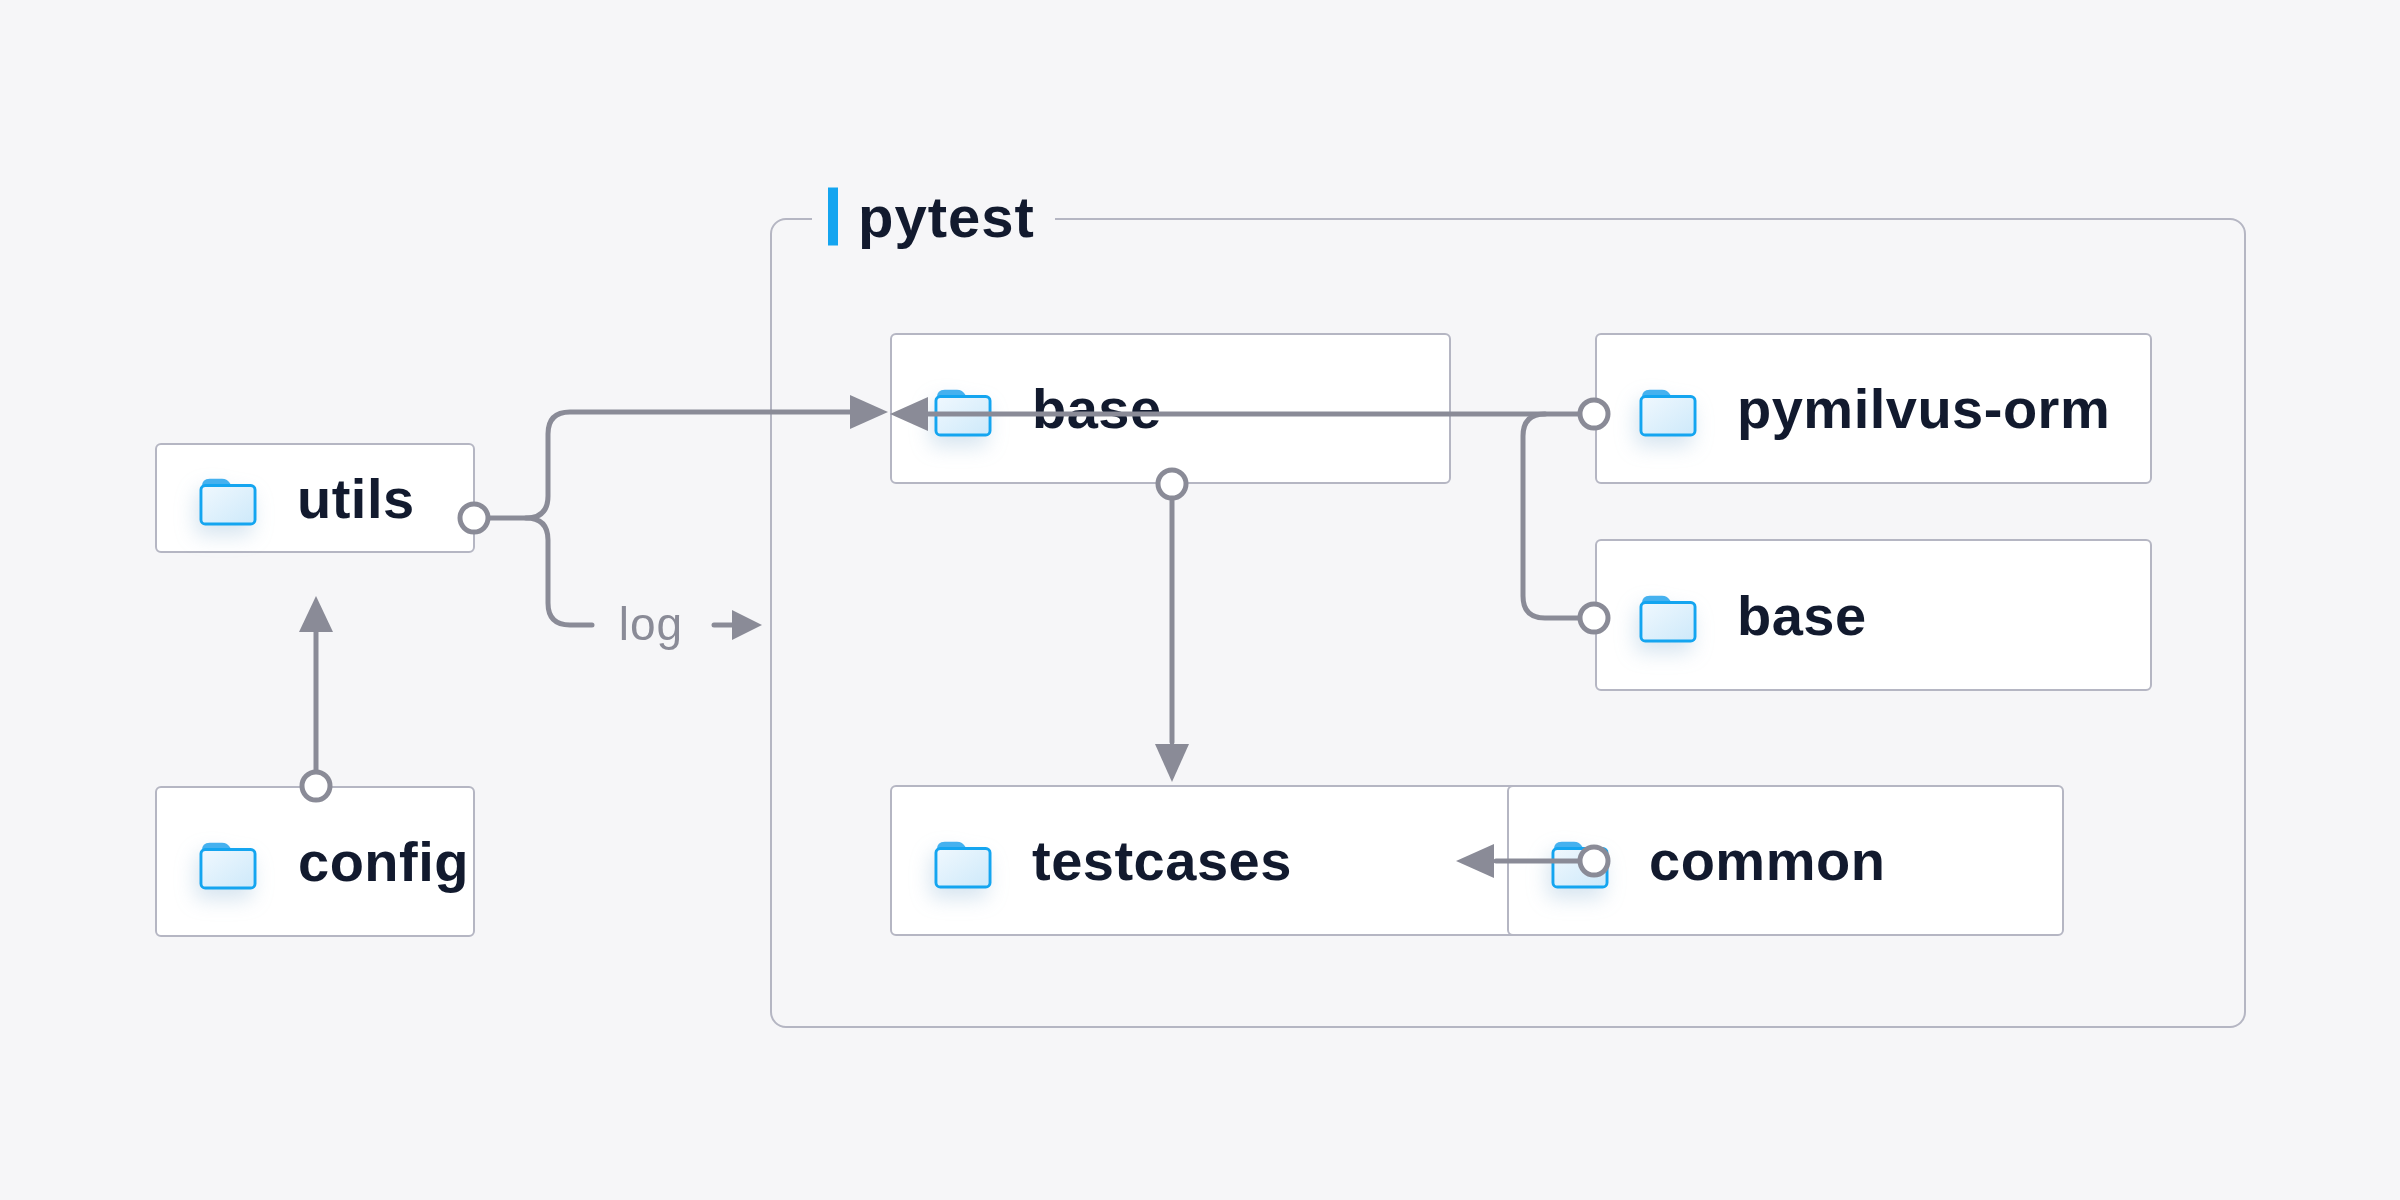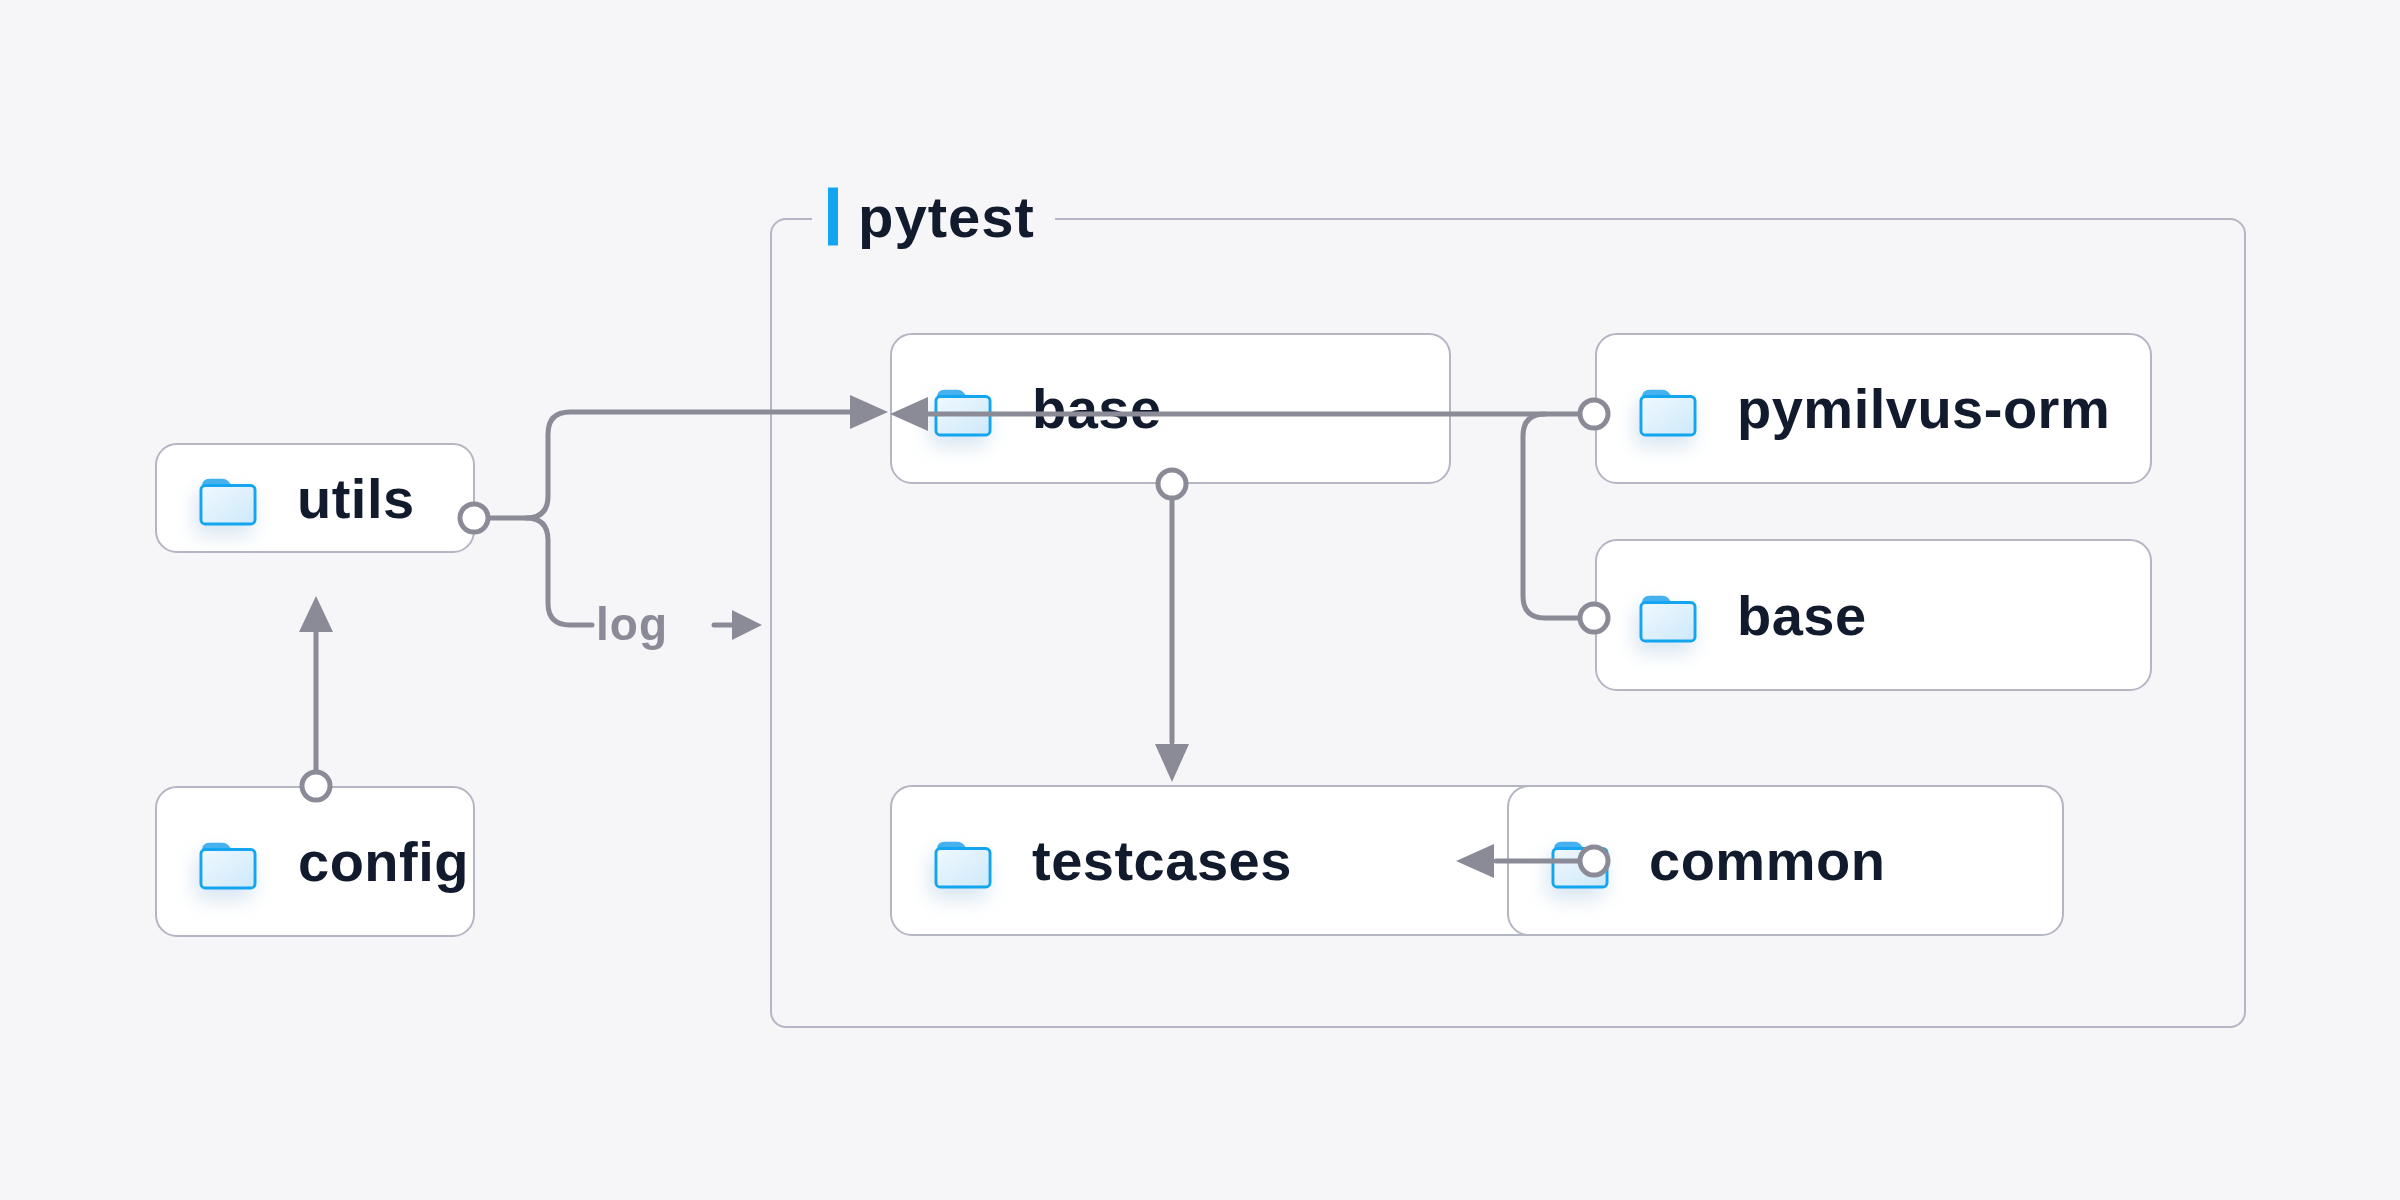--- a/index.html
+++ b/index.html
@@ -31,39 +31,39 @@
     padding:8px 20px 8px 16px;z-index:4;
   }
   .accent-bar{width:10px;height:58px;background:var(--accent);display:inline-block;}
   .group-title{
     font-size:58px;font-weight:600;color:var(--text-dark);letter-spacing:1px;
   }
   .node{
     position:absolute;display:flex;align-items:center;gap:36px;
     padding-left:38px;box-sizing:border-box;
     background:var(--box-fill);border:2px solid var(--box-border);
-    border-radius:22px;z-index:2;
+    border-radius:6px;z-index:2;
   }
   .node-label{
     font-size:56px;font-weight:600;color:var(--text-dark);letter-spacing:0.5px;
     white-space:nowrap;
   }
   .folder{width:66px;height:56px;flex:0 0 auto;
     filter:drop-shadow(-4px 10px 10px rgba(110,160,200,0.28));}
   .ftab{fill:var(--folder-tab);}
   .fbody{fill:url(#foldfill);stroke:var(--accent);stroke-width:3px;}
   .stop-l{stop-color:var(--folder-fill-light);}
   .stop-d{stop-color:var(--folder-fill-dark);}
   .wires{position:absolute;left:0;top:0;width:2400px;height:1200px;z-index:3;pointer-events:none;}
   .wire{stroke:var(--wire);stroke-width:5;fill:none;stroke-linecap:round;}
   .head{fill:var(--wire);stroke:none;}
   .port{fill:#ffffff;stroke:var(--wire);stroke-width:5;}
   .log-label{
-    position:absolute;left:596px;top:597px;width:110px;text-align:left;
-    font-size:46px;font-weight:700;color:var(--text-gray);z-index:4;letter-spacing:1px;
+    position:absolute;left:596px;top:597px;width:110px;text-align:center;
+    font-size:46px;font-weight:400;color:var(--text-gray);z-index:4;letter-spacing:1px;
   }
 </style>
 </head>
 <body>
 
 <svg width="0" height="0" style="position:absolute" aria-hidden="true">
   <defs>
     <linearGradient id="foldfill" x1="0" y1="0" x2="1" y2="1">
       <stop offset="0" class="stop-l"></stop>
       <stop offset="1" class="stop-d"></stop>

